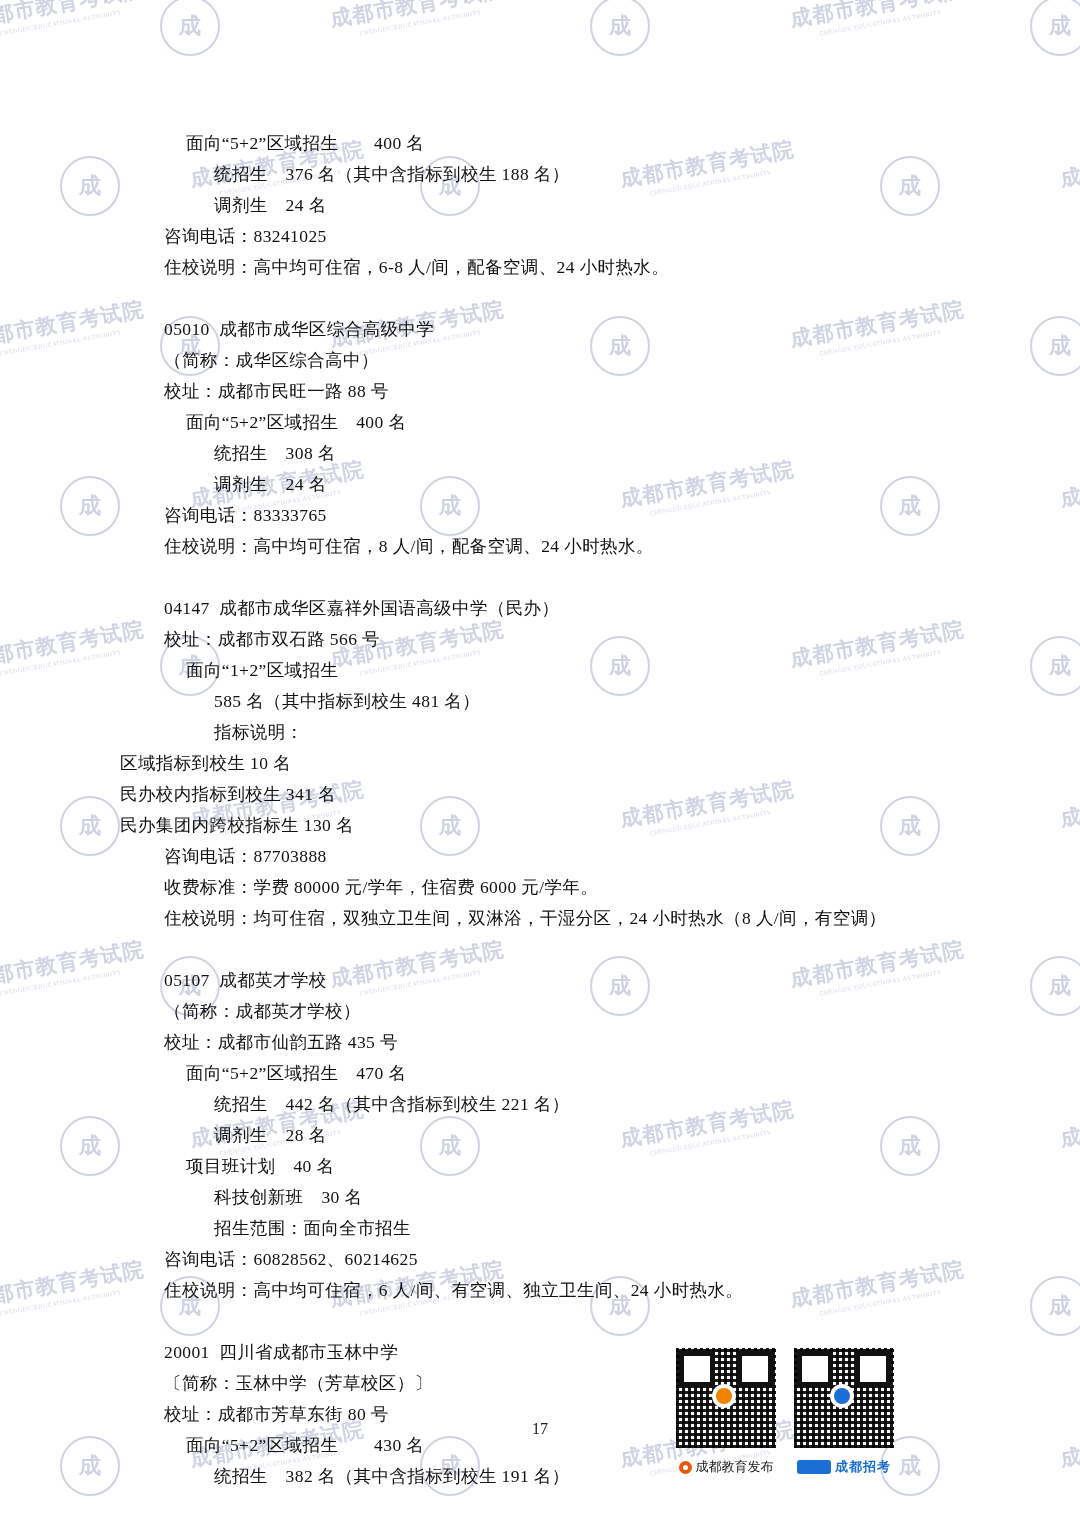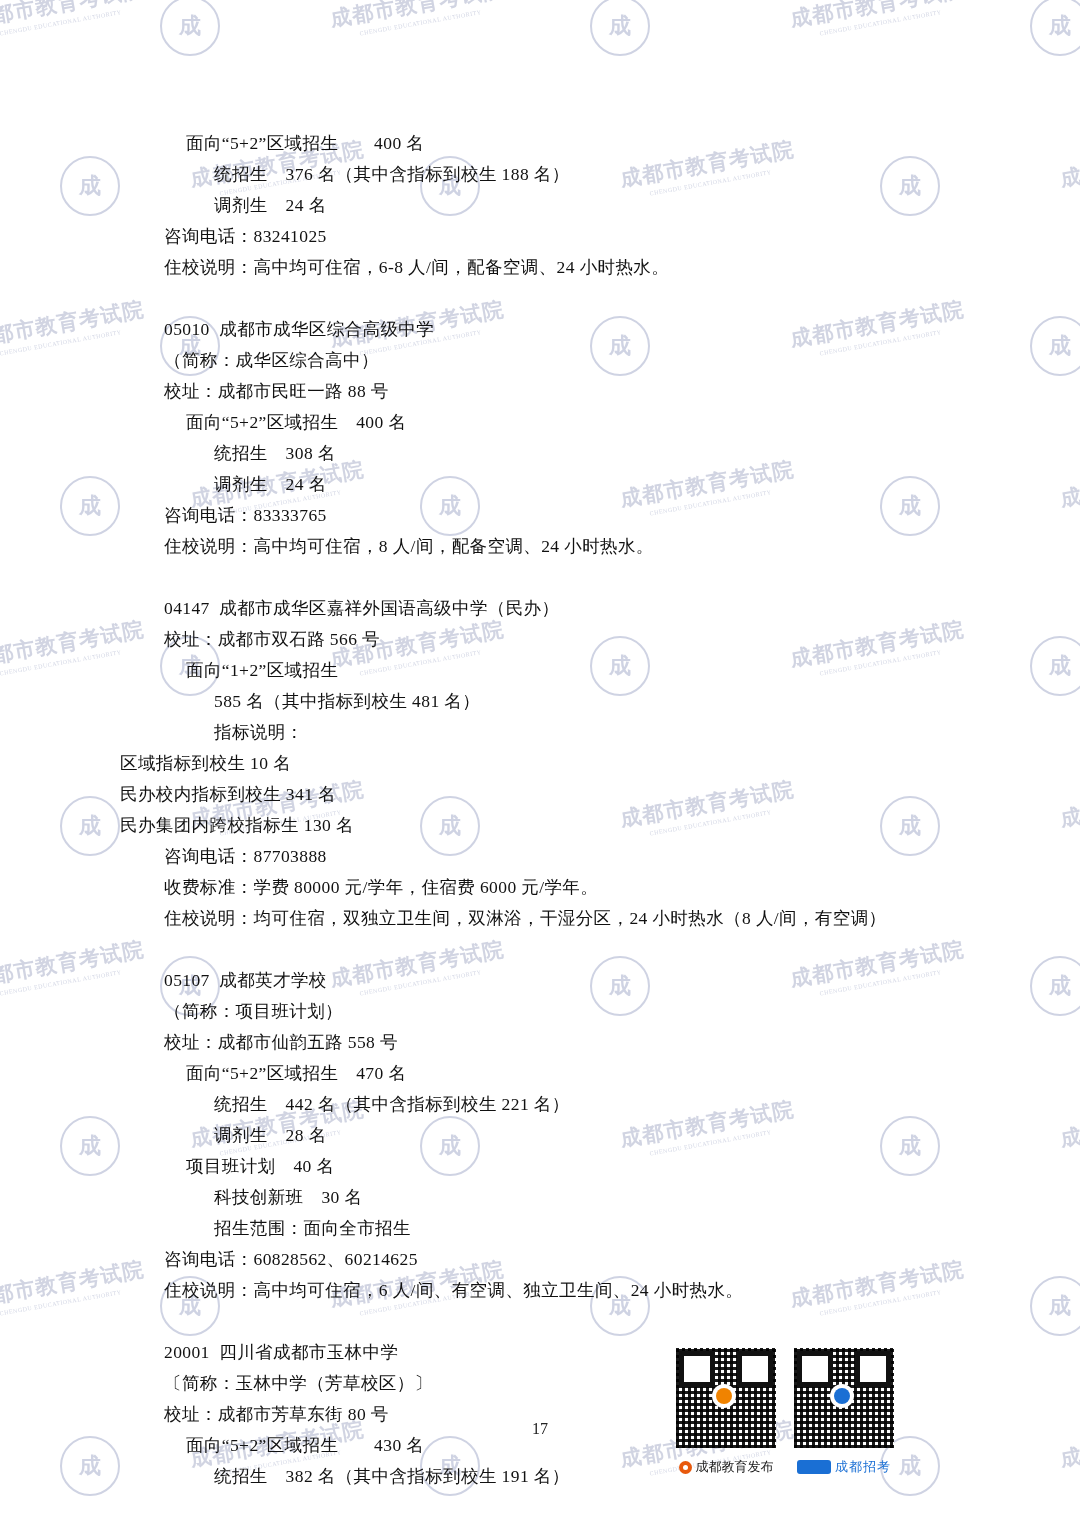--- a/index.html
+++ b/index.html
@@ -157,21 +157,21 @@
     content:""; position:absolute; left:4px; top:4px;
     width:5px;height:5px;border-radius:50%;background:#fff;
   }
   .cap-badge-blue {
     background: #1a6fd4;
     border-radius: 3px;
     width: 34px;
     height: 14px;
   }
   .cap-badge-blue::after { display: none; }
-  .cap-text-blue { color: #1a6fd4; letter-spacing: 1px; }
+  .cap-text-blue { color: #1a6fd4; letter-spacing: 1px; font-weight: bold; }
 </style>
 </head>
 <body>
 
 <div class="page">
 
   <div class="wm-layer" id="wm-layer">
       <div class="wm" style="left: -30px; top: -10px; transform: rotate(-10deg);">
         <div class="wm-text">成都市教育考试院</div>
         <span class="wm-sub">CHENGDU EDUCATIONAL AUTHORITY</span>
@@ -346,22 +346,22 @@
       <div class="line ind2">585 名（其中指标到校生 481 名）</div>
       <div class="line ind2">指标说明：</div>
       <div class="line ind3">区域指标到校生 10 名</div>
       <div class="line ind3">民办校内指标到校生 341 名</div>
       <div class="line ind3">民办集团内跨校指标生 130 名</div>
       <div class="line ind0">咨询电话：87703888</div>
       <div class="line ind0">收费标准：学费 80000 元/学年，住宿费 6000 元/学年。</div>
       <div class="line ind0">住校说明：均可住宿，双独立卫生间，双淋浴，干湿分区，24 小时热水（8 人/间，有空调）</div>
       <div class="blank"></div>
       <div class="line ind0">05107  成都英才学校</div>
-      <div class="line ind0">（简称：项目班计划）</div>
-      <div class="line ind0">校址：成都市仙韵五路 558 号</div>
+      <div class="line ind0">（简称：成都英才学校）</div>
+      <div class="line ind0">校址：成都市仙韵五路 435 号</div>
       <div class="line ind1">面向“5+2”区域招生　470 名</div>
       <div class="line ind2">统招生　442 名（其中含指标到校生 221 名）</div>
       <div class="line ind2">调剂生　28 名</div>
       <div class="line ind1">项目班计划　40 名</div>
       <div class="line ind2">科技创新班　30 名</div>
       <div class="line ind2">招生范围：面向全市招生</div>
       <div class="line ind0">咨询电话：60828562、60214625</div>
       <div class="line ind0">住校说明：高中均可住宿，6 人/间、有空调、独立卫生间、24 小时热水。</div>
       <div class="blank"></div>
       <div class="line ind0">20001  四川省成都市玉林中学</div>

